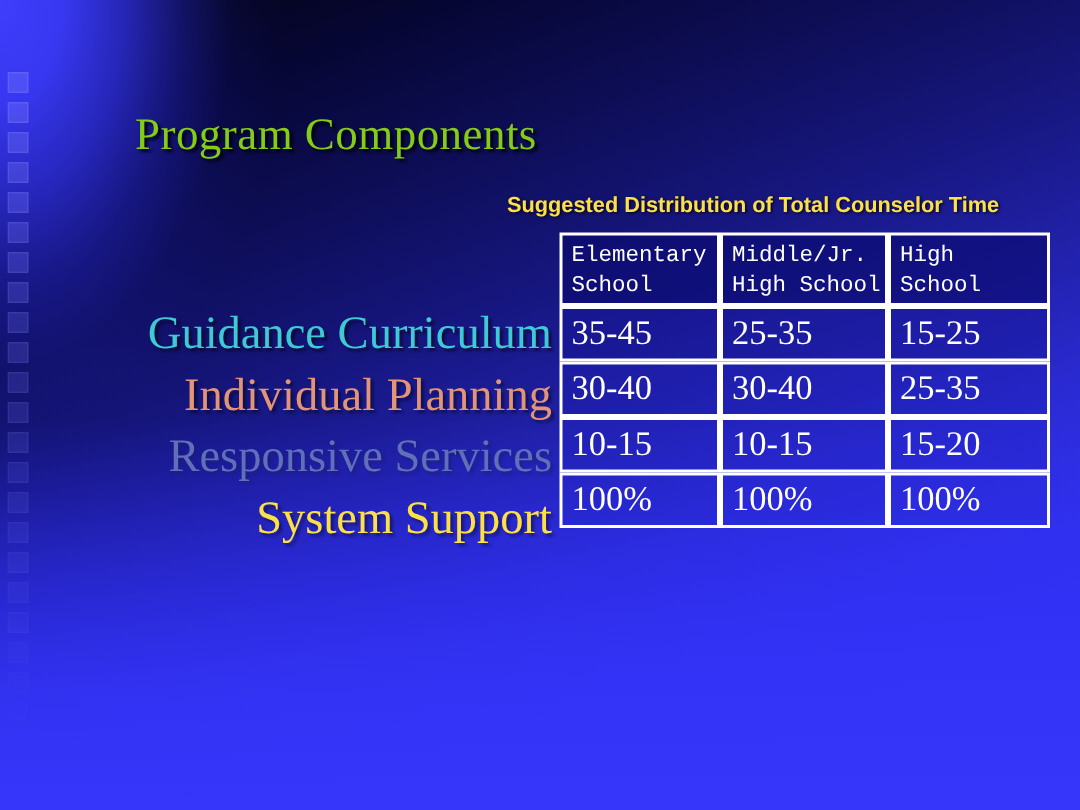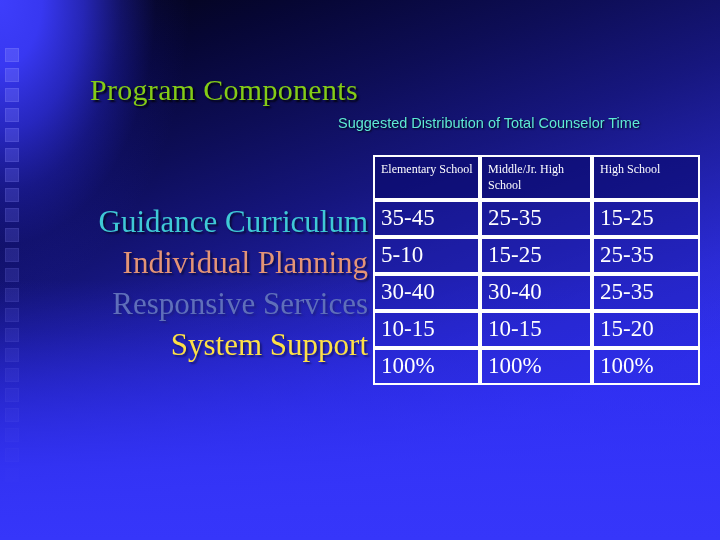--- a/index.html
+++ b/index.html
@@ -89,26 +89,26 @@
     color: #84cc16;
     text-shadow: 2px 2px 2px rgba(0,0,0,0.85);
     white-space: nowrap;
     letter-spacing: 0.3px;
   }
 
   
   .subtitle {
     position: absolute;
     left: 338px;
-    top: 115px;
+    top: 129px;
     width: 378px;
     font-family: "Liberation Sans", "DejaVu Sans", sans-serif;
     font-size: 14.5px;
-    font-weight: normal;
-    color: #5eead4;
+    font-weight: bold;
+    color: #fde047;
     text-shadow: 1px 1px 2px rgba(0,0,0,0.8);
     white-space: nowrap;
   }
 
   
   .labels {
     position: absolute;
     left: 40px;
     top: 201px;
     width: 328px;
@@ -139,25 +139,26 @@
     background: rgba(18,18,128,0.55);
     color: #ffffff;
     vertical-align: middle;
     padding: 0 0 0 6px;
     font-size: 23px;
     line-height: 1.05;
     height: 37px;
     box-sizing: border-box;
   }
   .tbl td.hd {
-    font-size: 12px;
+    font-size: 15px;
     line-height: 1.35;
     height: 45px;
     padding-top: 4px;
     vertical-align: top;
+    font-family: Liberation Mono, monospace;
   }
   .c1 { width: 107px; }
   .c2 { width: 112px; }
   .c3 { width: 108px; }
 
   
   .tbl tr.r-h td { background: rgba(10,10,110,0.62); }
   .tbl tr.r-0 td { background: rgba(22,22,150,0.45); margin-left: 32px; }
   .tbl tr.r-1 td { background: rgba(26,26,165,0.42); }
   .tbl tr.r-2 td { background: rgba(30,30,180,0.38); }
@@ -216,25 +217,20 @@
       <tr class="r-h">
         <td class="hd c1">Elementary School</td>
         <td class="hd c2">Middle/Jr. High School</td>
         <td class="hd c3">High School</td>
       </tr>
       <tr class="r-0">
         <td class="c1">35-45</td>
         <td class="c2">25-35</td>
         <td class="c3">15-25</td>
       </tr>
-      <tr class="r-1">
-        <td class="c1">5-10</td>
-        <td class="c2">15-25</td>
-        <td class="c3">25-35</td>
-      </tr>
       <tr class="r-2">
         <td class="c1">30-40</td>
         <td class="c2">30-40</td>
         <td class="c3">25-35</td>
       </tr>
       <tr class="r-3">
         <td class="c1">10-15</td>
         <td class="c2">10-15</td>
         <td class="c3">15-20</td>
       </tr>

